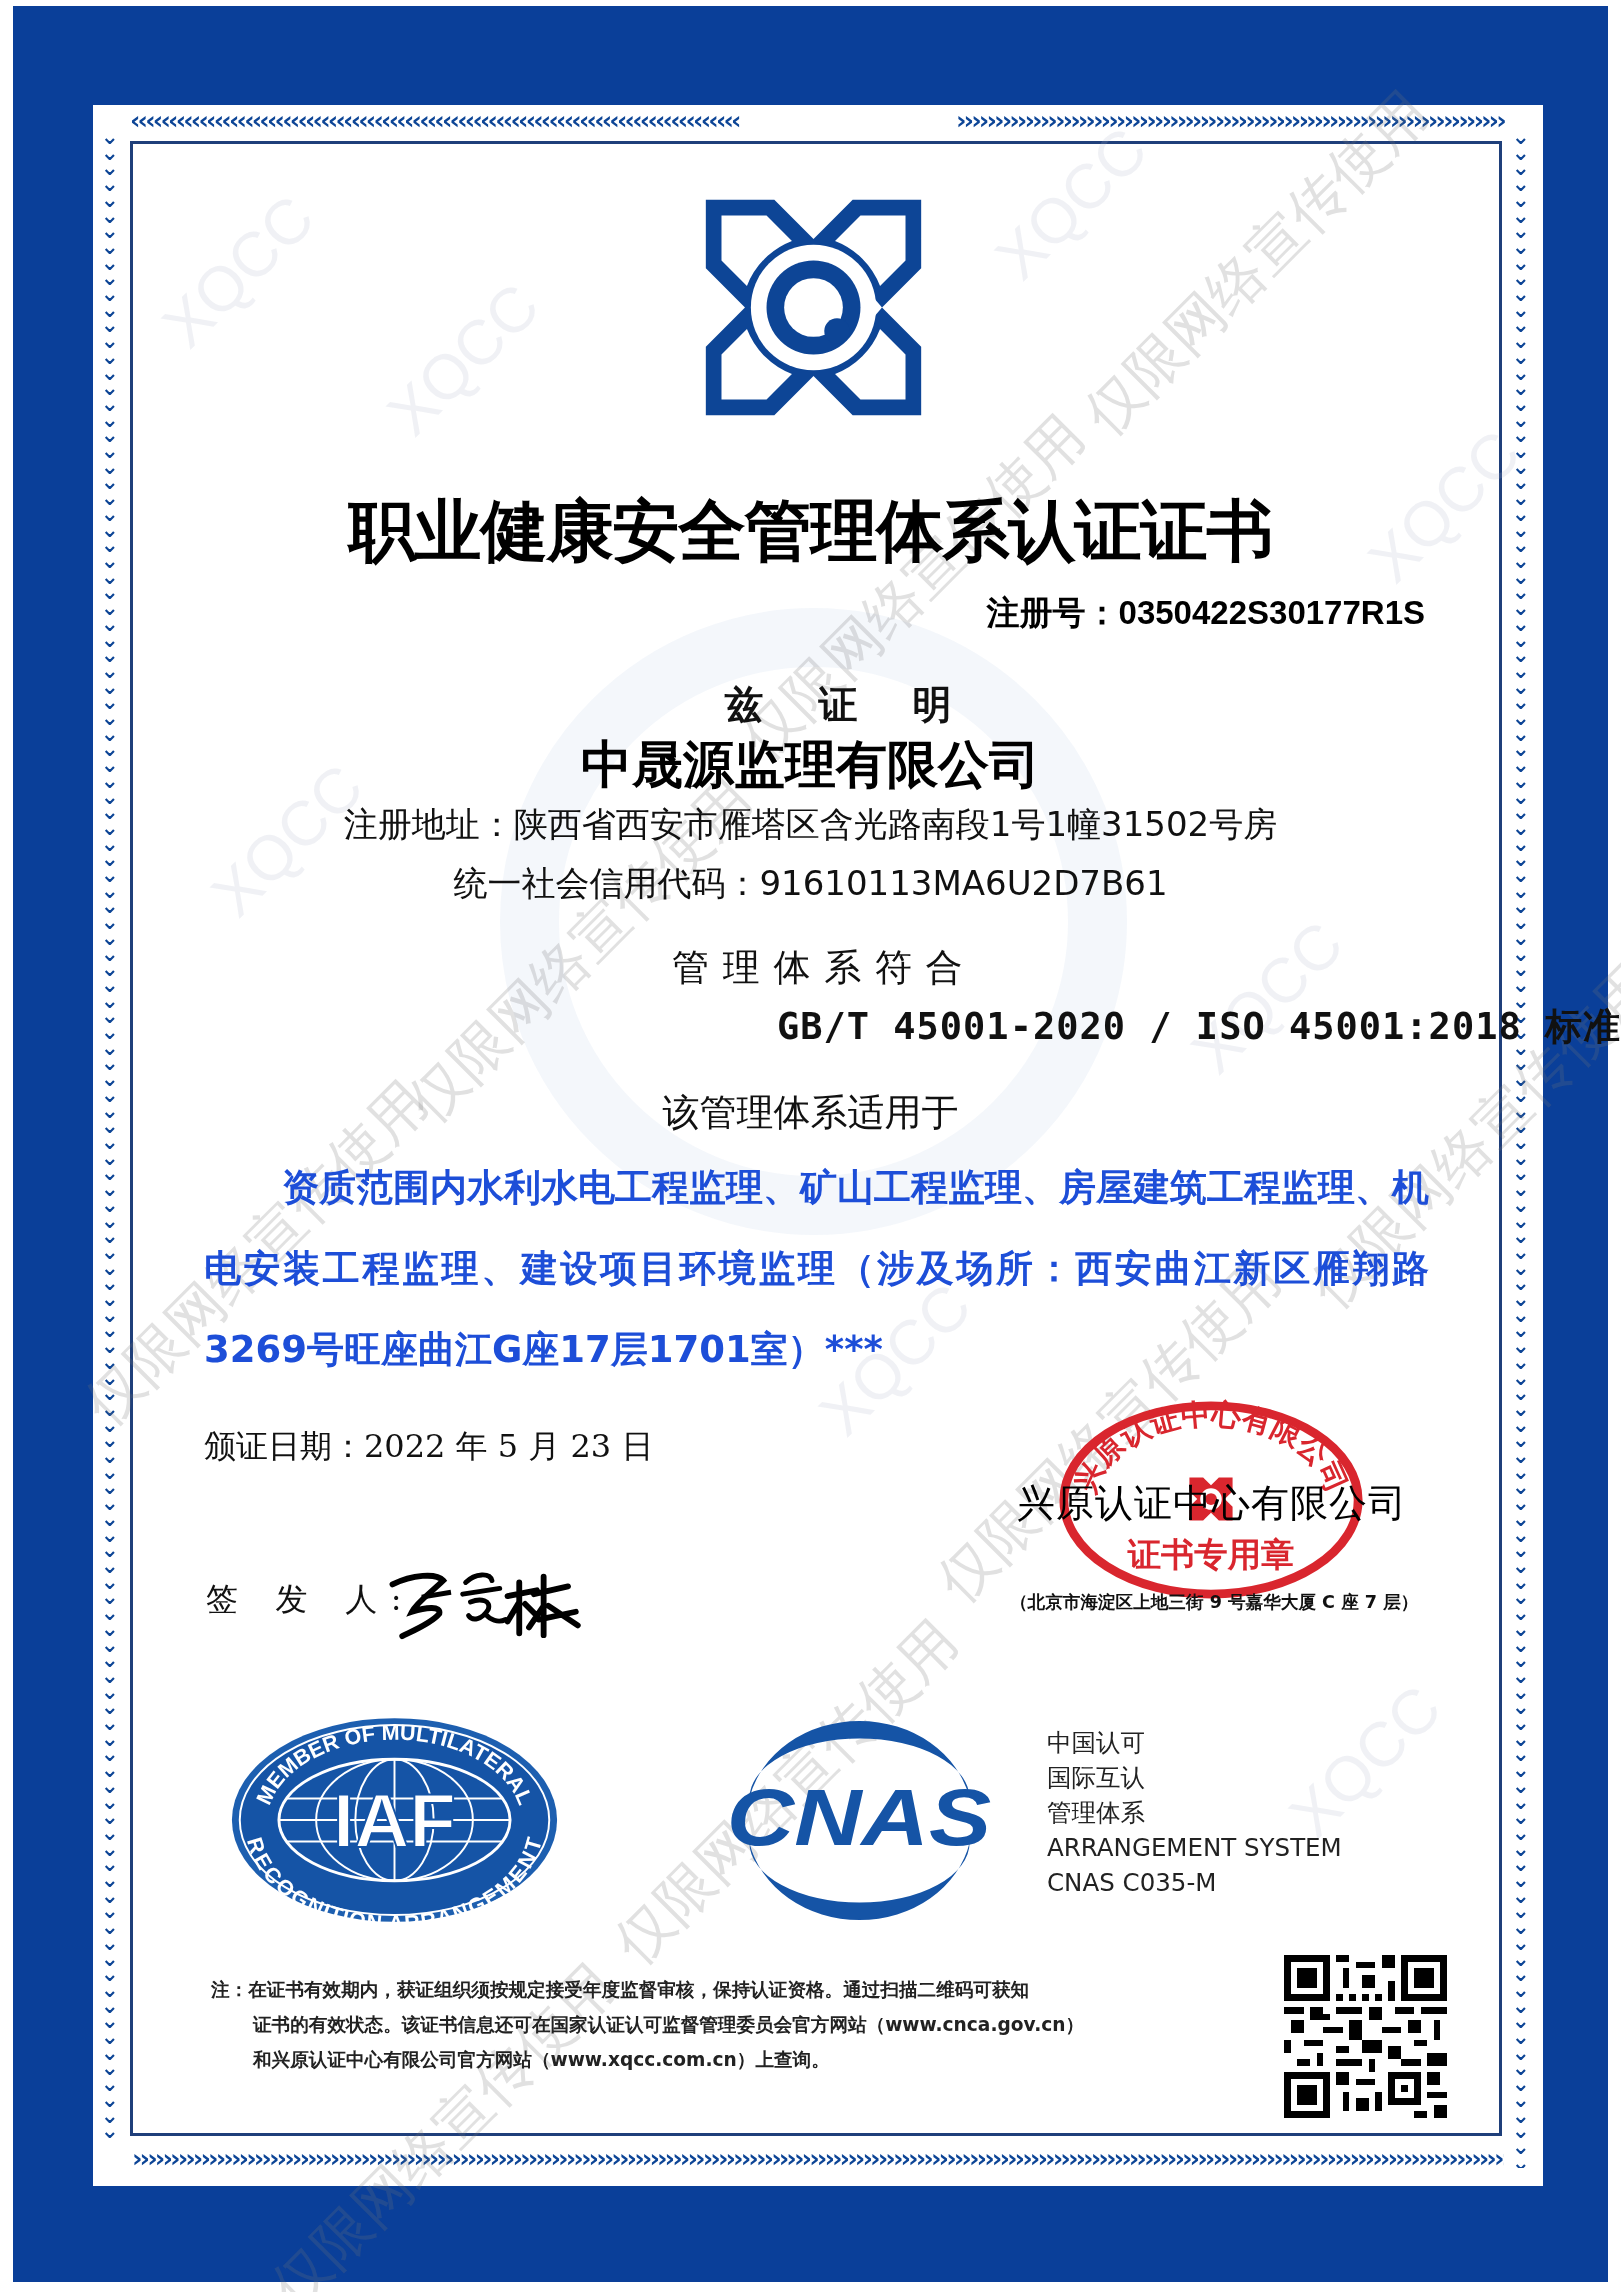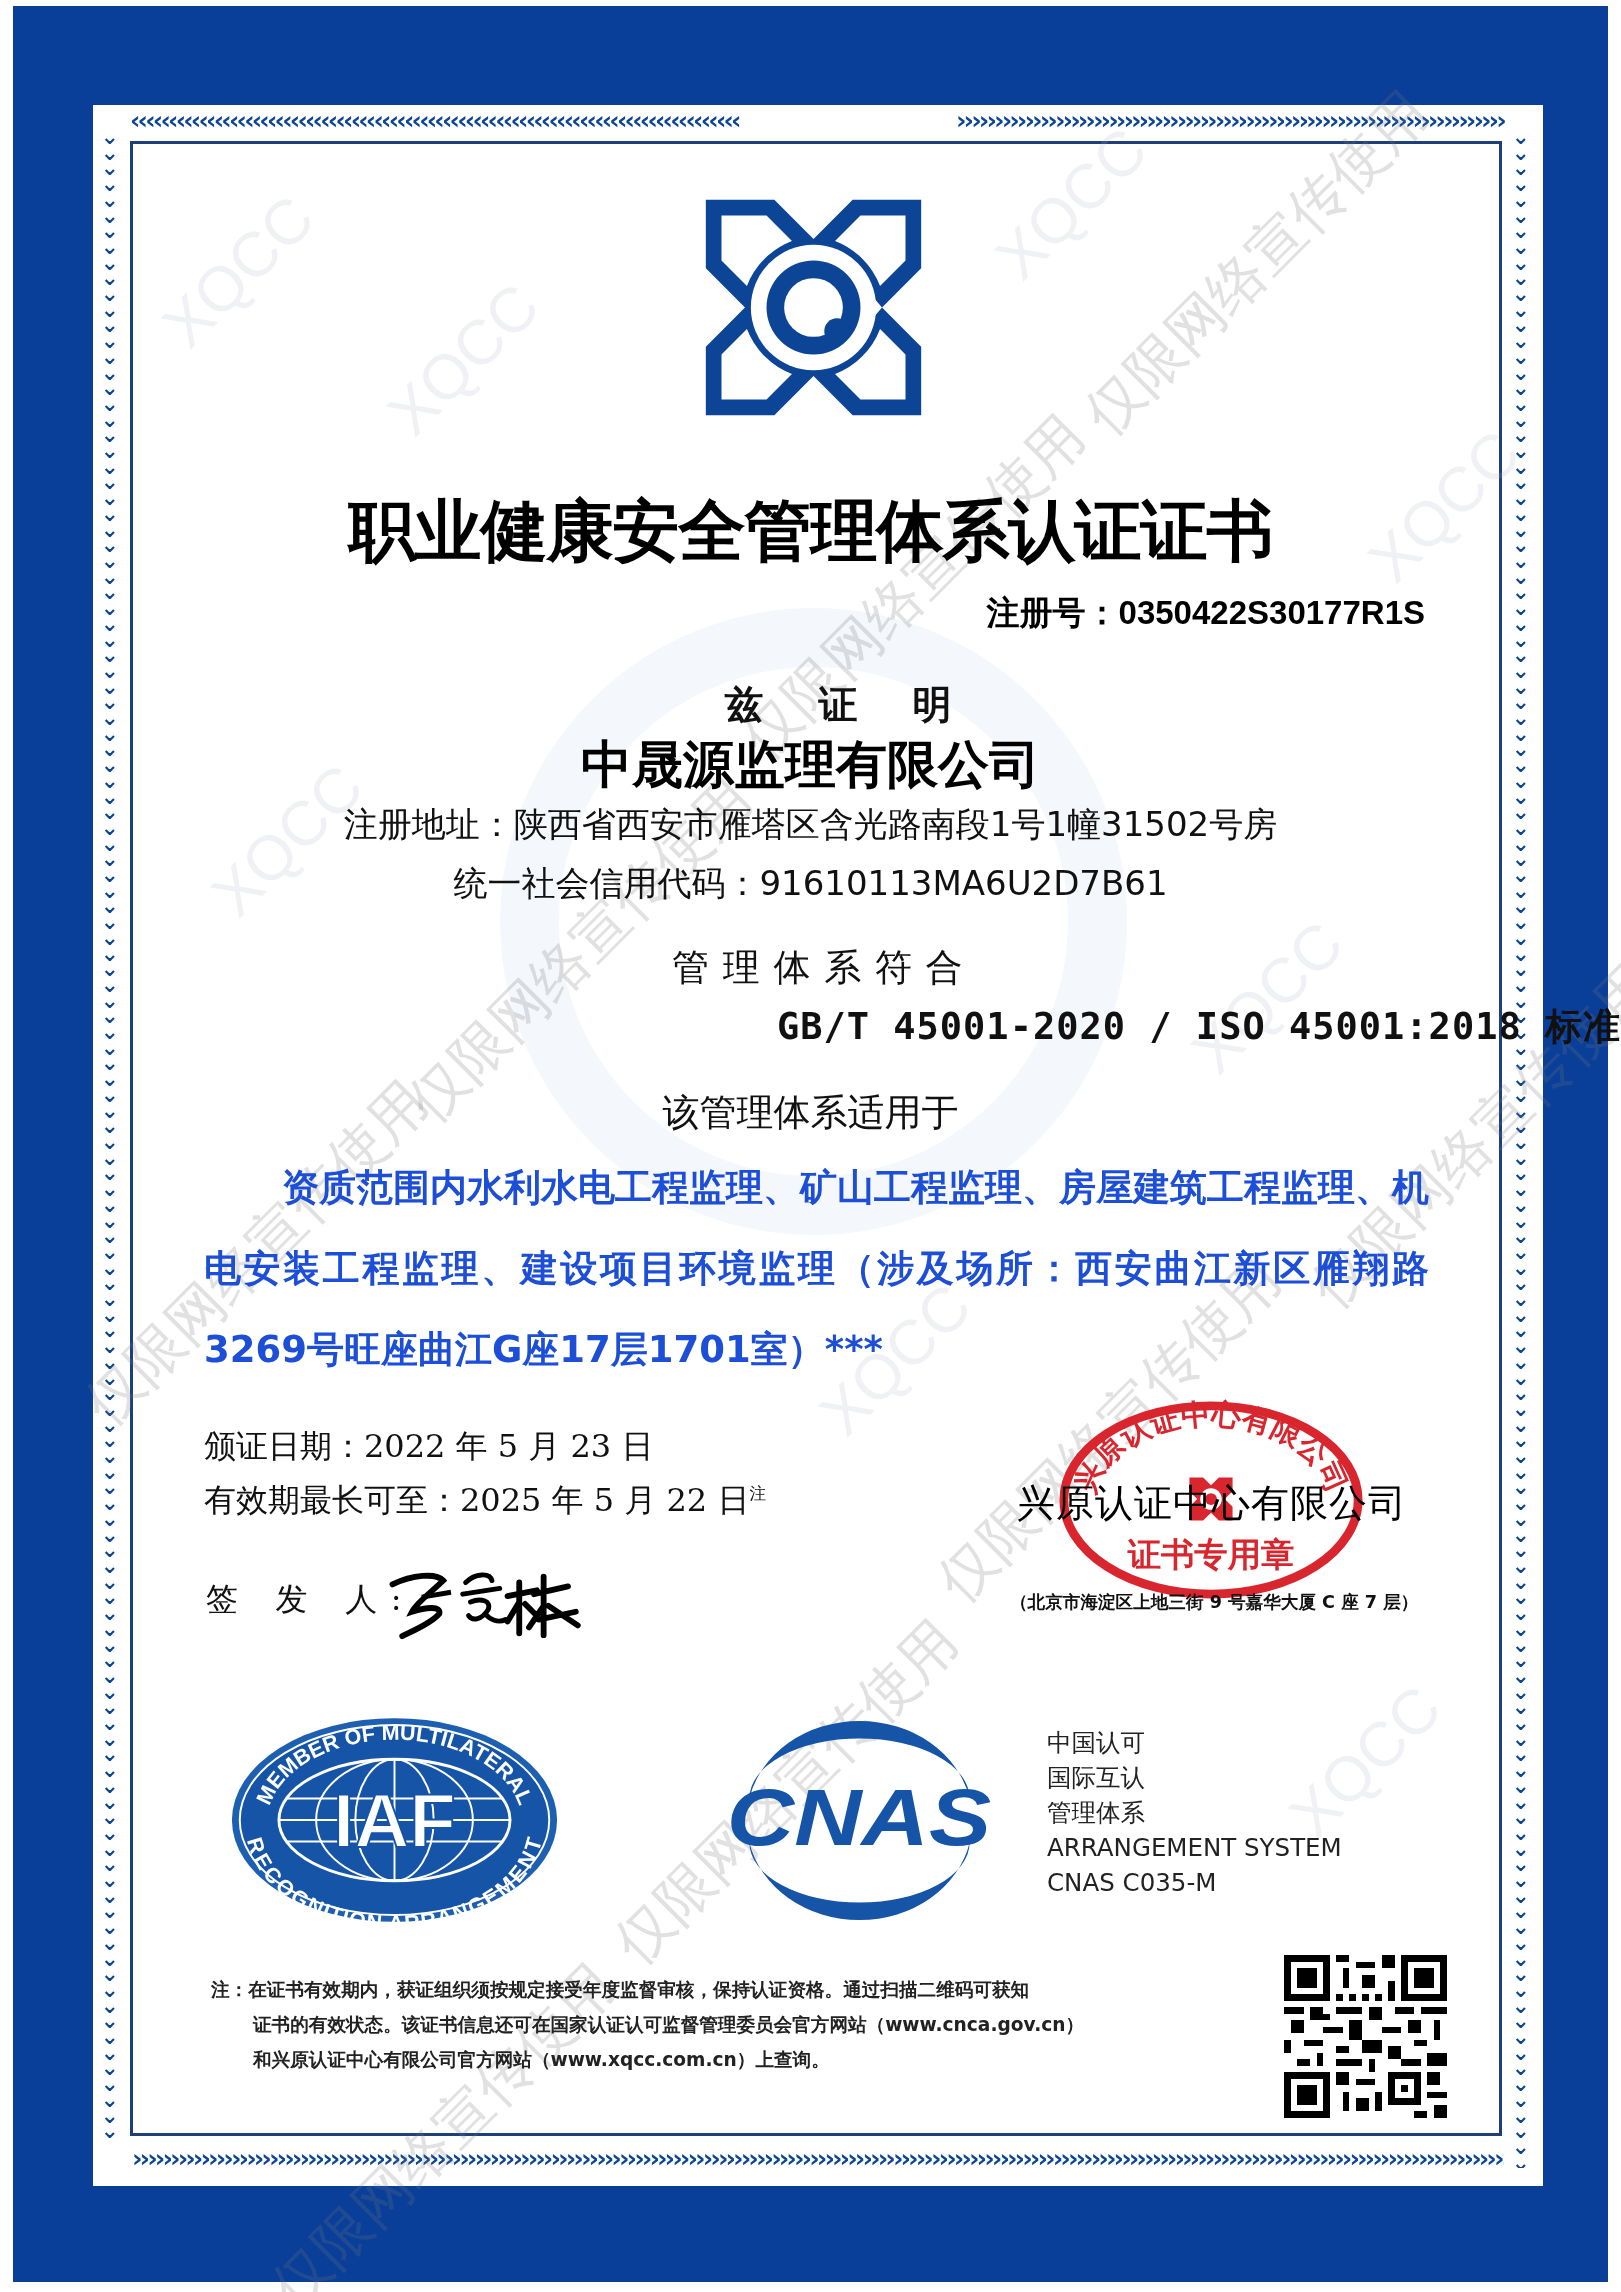--- a/index.html
+++ b/index.html
@@ -104,21 +104,20 @@
 <div class="center-line company">中晟源监理有限公司</div>
 <div class="center-line addr">注册地址：陕西省西安市雁塔区含光路南段1号1幢31502号房</div>
 <div class="center-line credit">统一社会信用代码：91610113MA6U2D7B61</div>
 <div class="center-line conform">管理体系符合</div>
 <div class="center-line standard">GB/T 45001-2020 / ISO 45001:2018 标准</div>
 <div class="center-line applies">该管理体系适用于</div>
 <div class="scope">资质范围内水利水电工程监理、矿山工程监理、房屋建筑工程监理、机电安装工程监理、建设项目环境监理（涉及场所：西安曲江新区雁翔路3269号旺座曲江G座17层1701室）***</div>
 
 <div class="dates">
   <div>颁证日期：2022 年 5 月 23 日</div>
-  <div><span>有效期最长可至：2025 年 5 月 22 日</span><sup>注</sup></div>
 </div>
 <div class="signer">签 发 人:</div>
 <svg class="signature" viewBox="0 0 220 80">
   <path d="M10 22 C30 12 55 10 62 18 C50 30 35 40 30 50 C45 45 60 44 58 52 C50 62 30 70 20 75" stroke="#000" stroke-width="6" fill="none" stroke-linecap="round"></path>
   <path d="M40 35 L70 30" stroke="#000" stroke-width="5" fill="none"></path>
   <path d="M85 20 C95 10 110 10 112 18 M82 32 L120 26 M90 40 C100 36 112 38 108 48 C102 58 92 60 88 54 M105 52 C110 58 118 62 126 58" stroke="#000" stroke-width="5" fill="none" stroke-linecap="round"></path>
   <path d="M140 20 L140 72 M128 34 L158 28 M140 40 L128 60 M146 42 L156 52 M165 14 L165 74 M155 32 L190 24 M165 44 L150 66 M170 44 L200 64 M160 58 L198 50" stroke="#000" stroke-width="6" fill="none" stroke-linecap="round"></path>
 </svg>
 
 <svg class="seal" viewBox="0 0 320 210">

